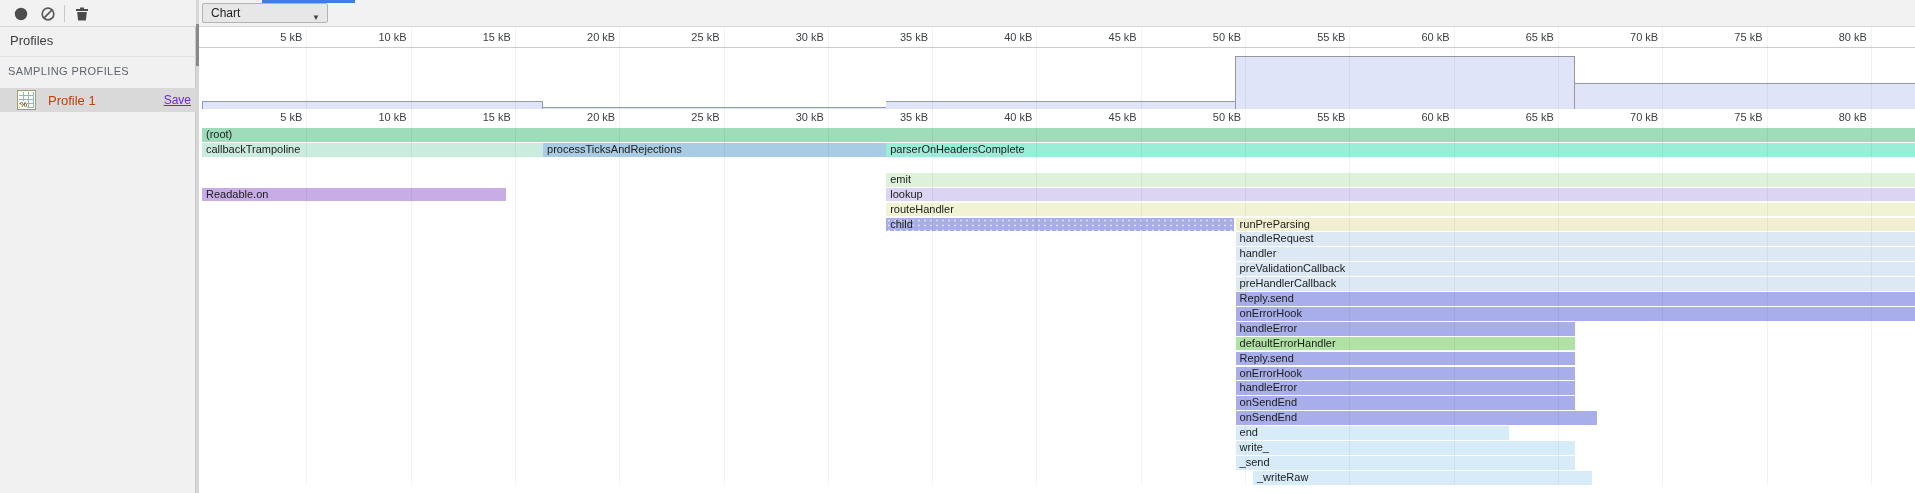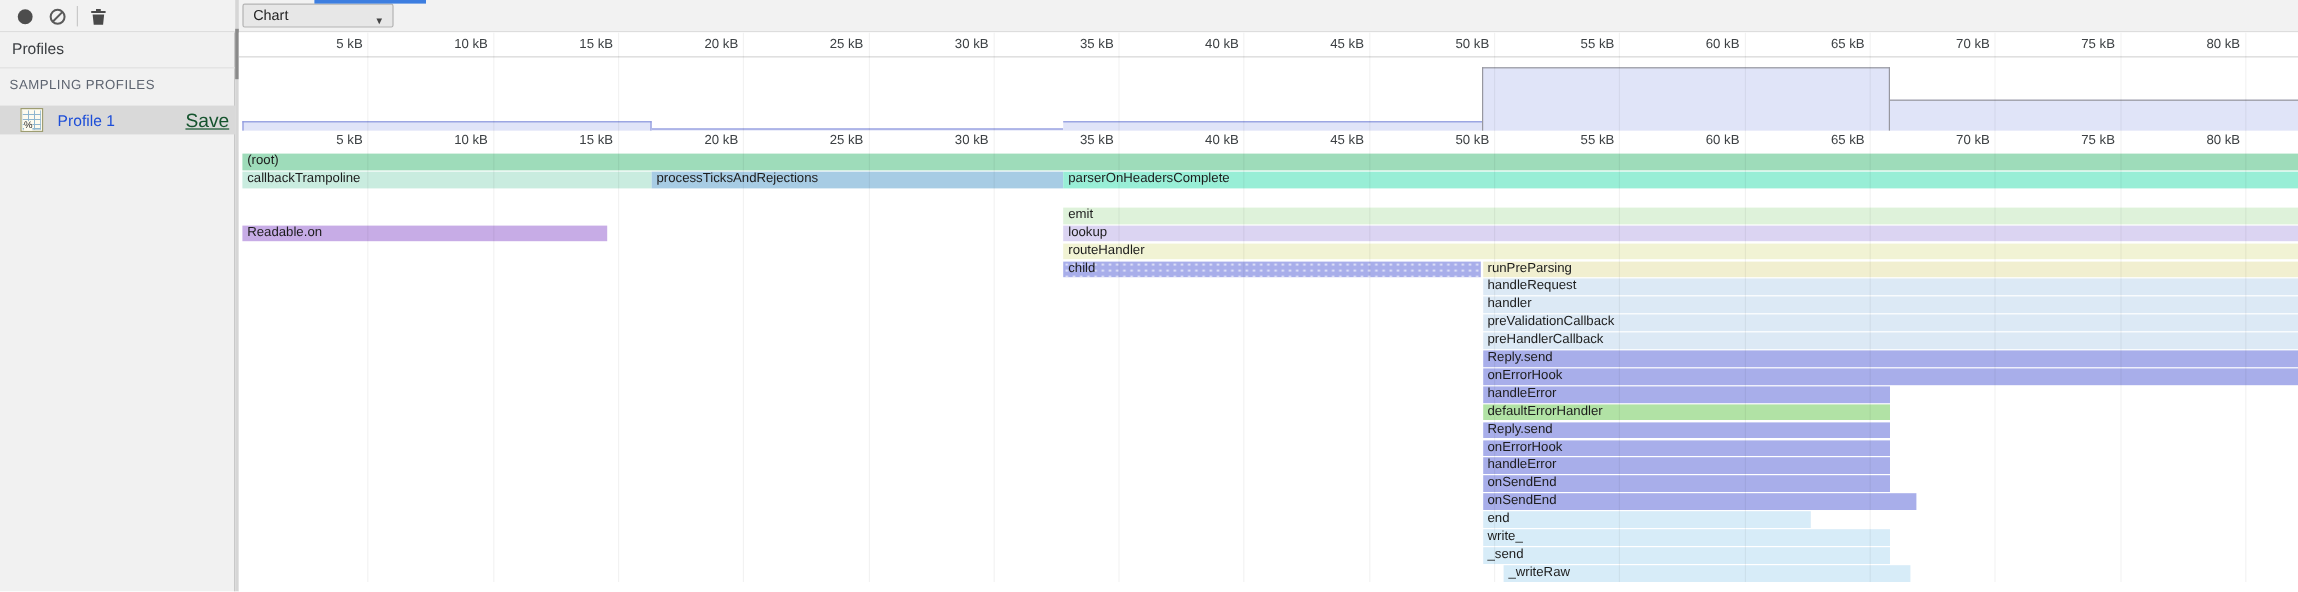--- a/index.html
+++ b/index.html
@@ -37,22 +37,22 @@
   }
   .profile-icon { position: absolute; left: 17px; top: 2px; width: 19px; height: 20px;
     background: #fdfbef; border: 1px solid #9d9d72; }
   .profile-icon .grid {
     position: absolute; inset: 1px;
     background:
       repeating-linear-gradient(to bottom, transparent 0 3px, #8fb6cf 3px 4px),
       repeating-linear-gradient(to right, transparent 0 4px, #8fb6cf 4px 5px);
   }
   .profile-icon .pct { position: absolute; left: 2px; bottom: 0px; font-size: 8px; color: #222; background:#fdfbef; line-height: 8px;}
-  .profile-name { position: absolute; left: 48px; top: 5px; font-size: 13px; color: #1d4ed8; }
-  .save-link { position: absolute; right: 5px; top: 5px; font-size: 16px; color: #14532d; text-decoration: underline; cursor: pointer; }
+  .profile-name { position: absolute; left: 48px; top: 5px; font-size: 13px; color: #c2410c; }
+  .save-link { position: absolute; right: 5px; top: 5px; font-size: 12px; color: #6d28d9; text-decoration: underline; cursor: pointer; }
   
   .pane-divider { position: absolute; left: 196px; top: 0; width: 3px; height: 493px; background: #d6d6d6; }
   .pane-thumb { position: absolute; left: 196px; top: 24px; width: 3px; height: 42px; background: #8a8a8a; }
   
   .main { position: absolute; left: 199px; top: 27px; width: 1716px; height: 466px; background: #fff; overflow: hidden; }
   .ruler { position: absolute; left: 0; width: 1716px; height: 21px; background: #fff; }
   .ruler-top { top: 0; border-bottom: 1px solid #cccccc; }
   .ruler-mid { top: 82px; height: 18px; }
   .tick-label { position: absolute; width: 60px; text-align: right; font-size: 11px; color: #3c4043; }
   .ruler-top .tick-label { top: 4px; }

